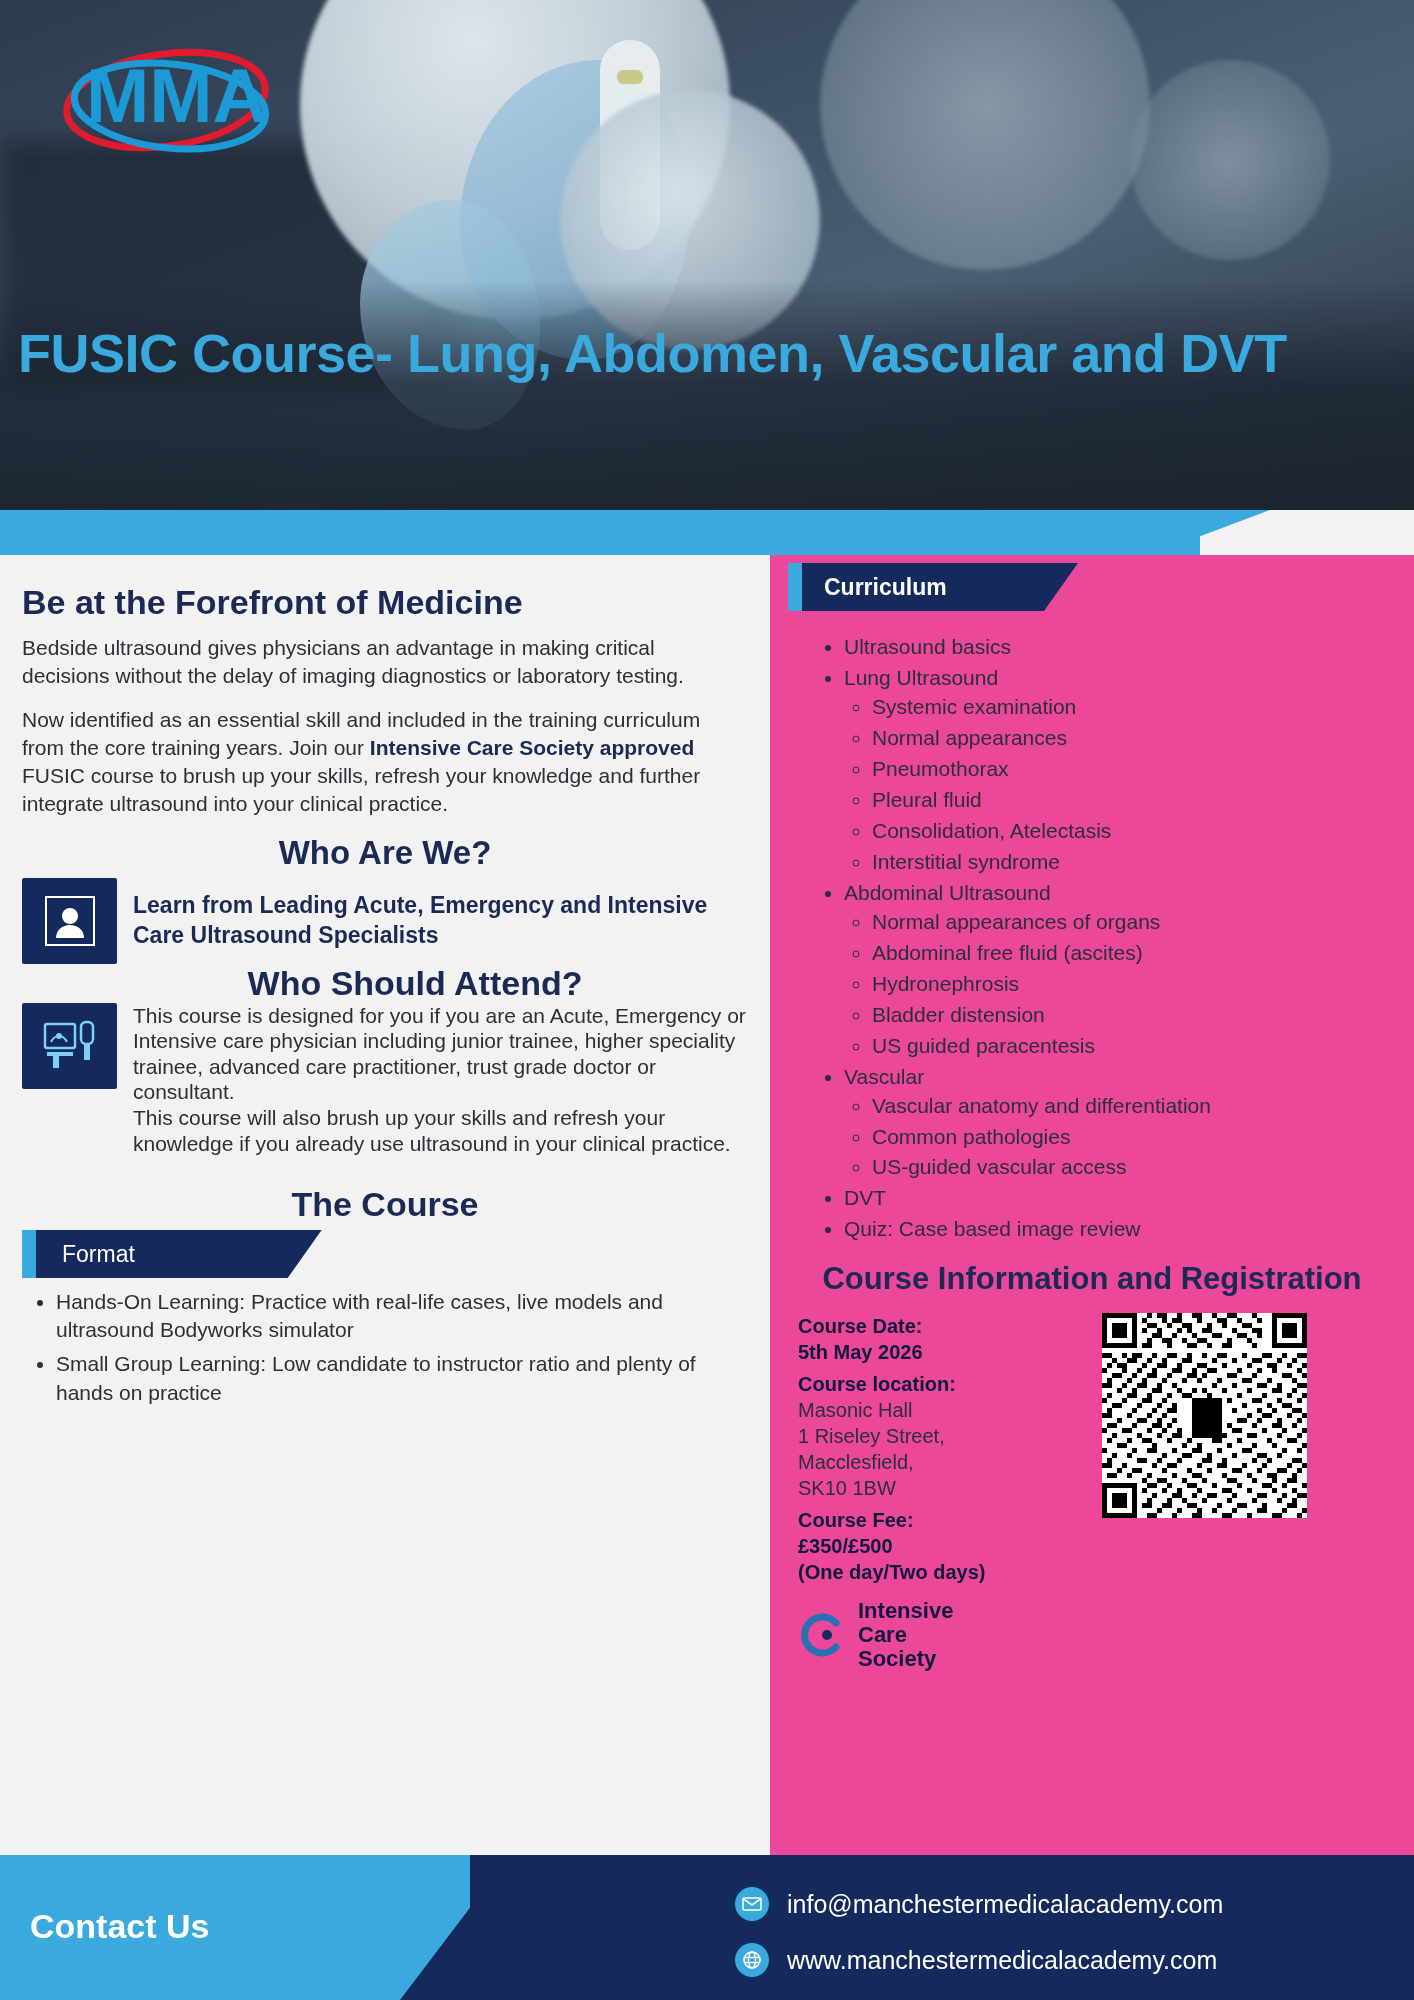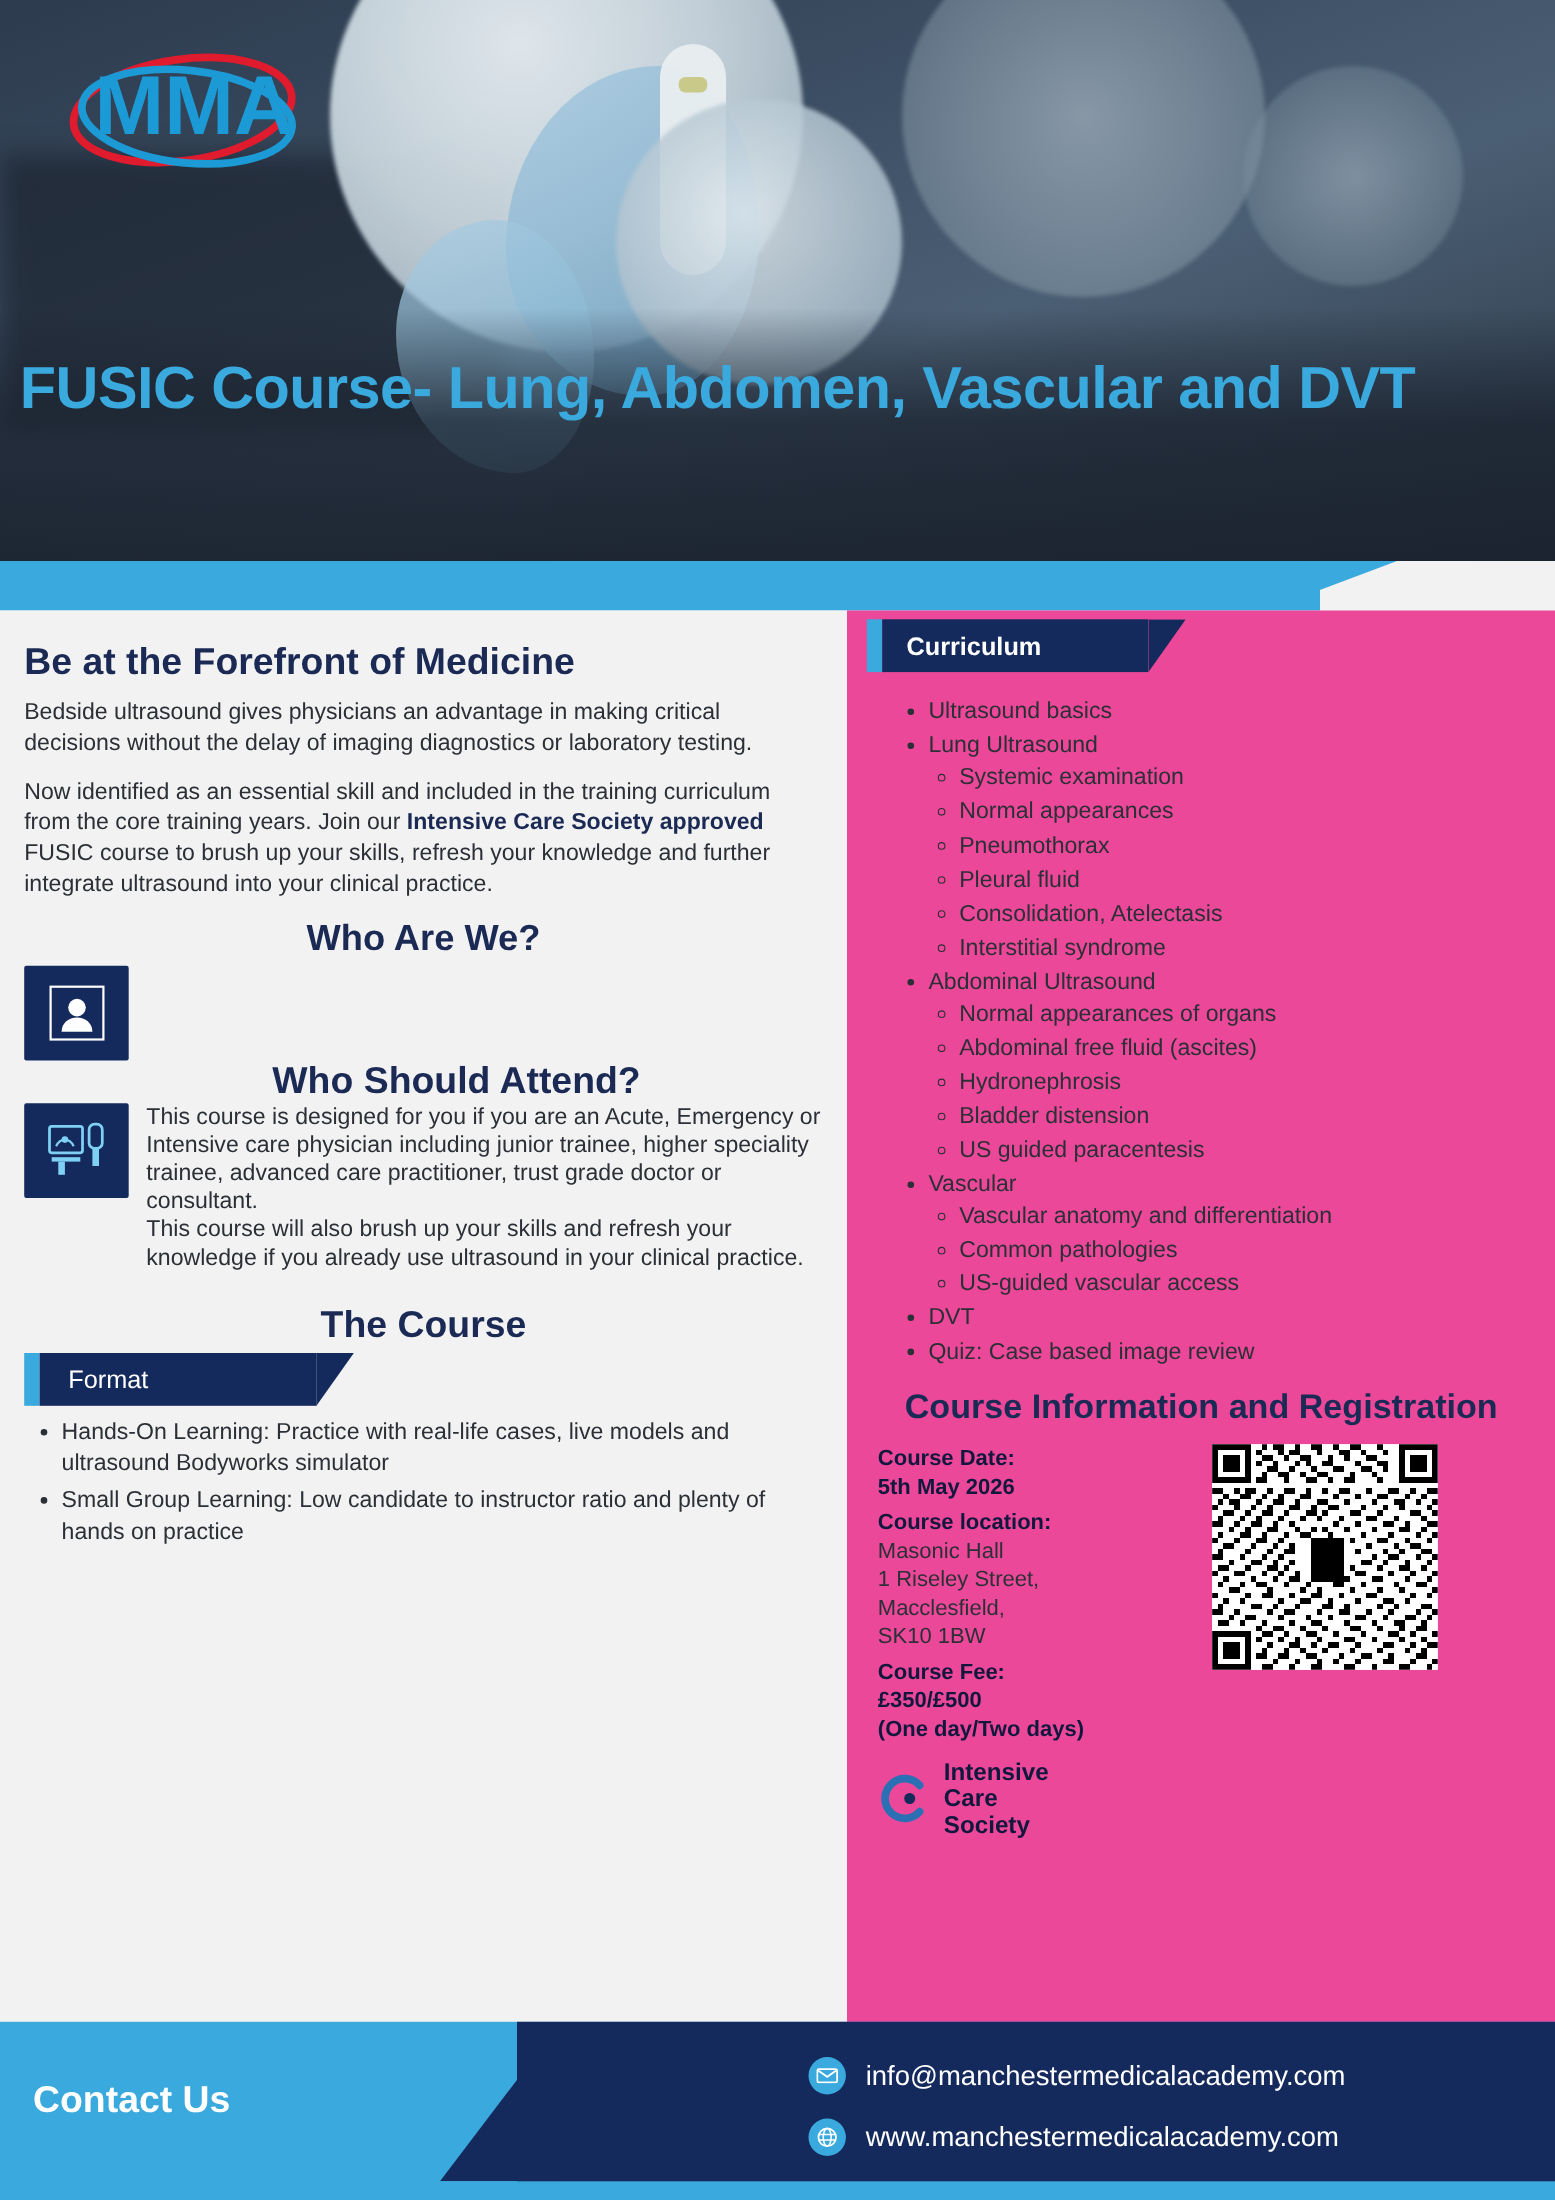--- a/index.html
+++ b/index.html
@@ -96,21 +96,21 @@
 
   .reg-row { display:flex; margin-top:16px; padding-left:28px; }
   .reg-left { width:290px; font-size:20px; color:#2b2f36; line-height:1.3; }
   .reg-left .lbl { font-weight:bold; color:#12173d; }
   .reg-left .val { margin-bottom:6px; }
   .qr { width:205px; height:205px; margin-left:14px; background:#fff; }
   .ics { display:flex; align-items:center; gap:10px; margin-left:26px; margin-top:14px; }
   .ics-txt { color:#12173d; font-weight:bold; font-size:22px; line-height:1.08; }
 
   
-  .footer { position:absolute; left:0; bottom:0; width:1414px; height:162px; background:#3aa9dd; }
+  .footer { position:absolute; left:0; bottom:0; width:1414px; height:145px; background:#3aa9dd; }
   .footer-dark { position:absolute; left:470px; top:0; width:944px; height:145px; background:#152a5c; }
   .footer-slant { position:absolute; left:400px; top:0; width:110px; height:145px; background:#152a5c;
     clip-path: polygon(100% 0, 100% 100%, 0 100%); }
   .contact-us { position:absolute; left:30px; top:52px; color:#fff; font-size:34px; font-weight:bold; }
   .f-line { position:absolute; display:flex; align-items:center; gap:18px; color:#fff; font-size:25px; }
   .f1 { left:735px; top:32px; }
   .f2 { left:735px; top:88px; }
   .circ { width:34px; height:34px; border-radius:50%; background:#3aa9dd; display:flex; align-items:center; justify-content:center; flex:0 0 34px;}
 </style>
 </head>
@@ -158,20 +158,21 @@
 
     <div class="h-dark center-h">Who Are We?</div>
     <div class="who-row">
       <div class="icon-sq">
         <svg width="54" height="54" viewBox="0 0 54 54">
           <rect x="3" y="3" width="48" height="48" fill="none" stroke="#ffffff" stroke-width="2"></rect>
           <circle cx="27" cy="22" r="8" fill="#ffffff"></circle>
           <path d="M13 44c0-8 6.5-13 14-13s14 5 14 13z" fill="#ffffff"></path>
         </svg>
       </div>
+      <div class="who-txt">Learn from Leading Acute, Emergency and Intensive Care Ultrasound Specialists</div>
     </div>
 
     <div class="h-dark attend-head">Who Should Attend?</div>
     <div class="attend-row">
       <div class="icon-sq">
         <svg width="58" height="56" viewBox="0 0 58 56">
           <rect x="4" y="6" width="30" height="24" rx="2" fill="none" stroke="#7fd0f5" stroke-width="2.5"></rect>
           <path d="M10 24c4-8 12-8 16 0" fill="none" stroke="#7fd0f5" stroke-width="2"></path>
           <circle cx="18" cy="18" r="3" fill="#7fd0f5"></circle>
           <rect x="40" y="4" width="12" height="22" rx="5" fill="none" stroke="#7fd0f5" stroke-width="2.5"></rect>

